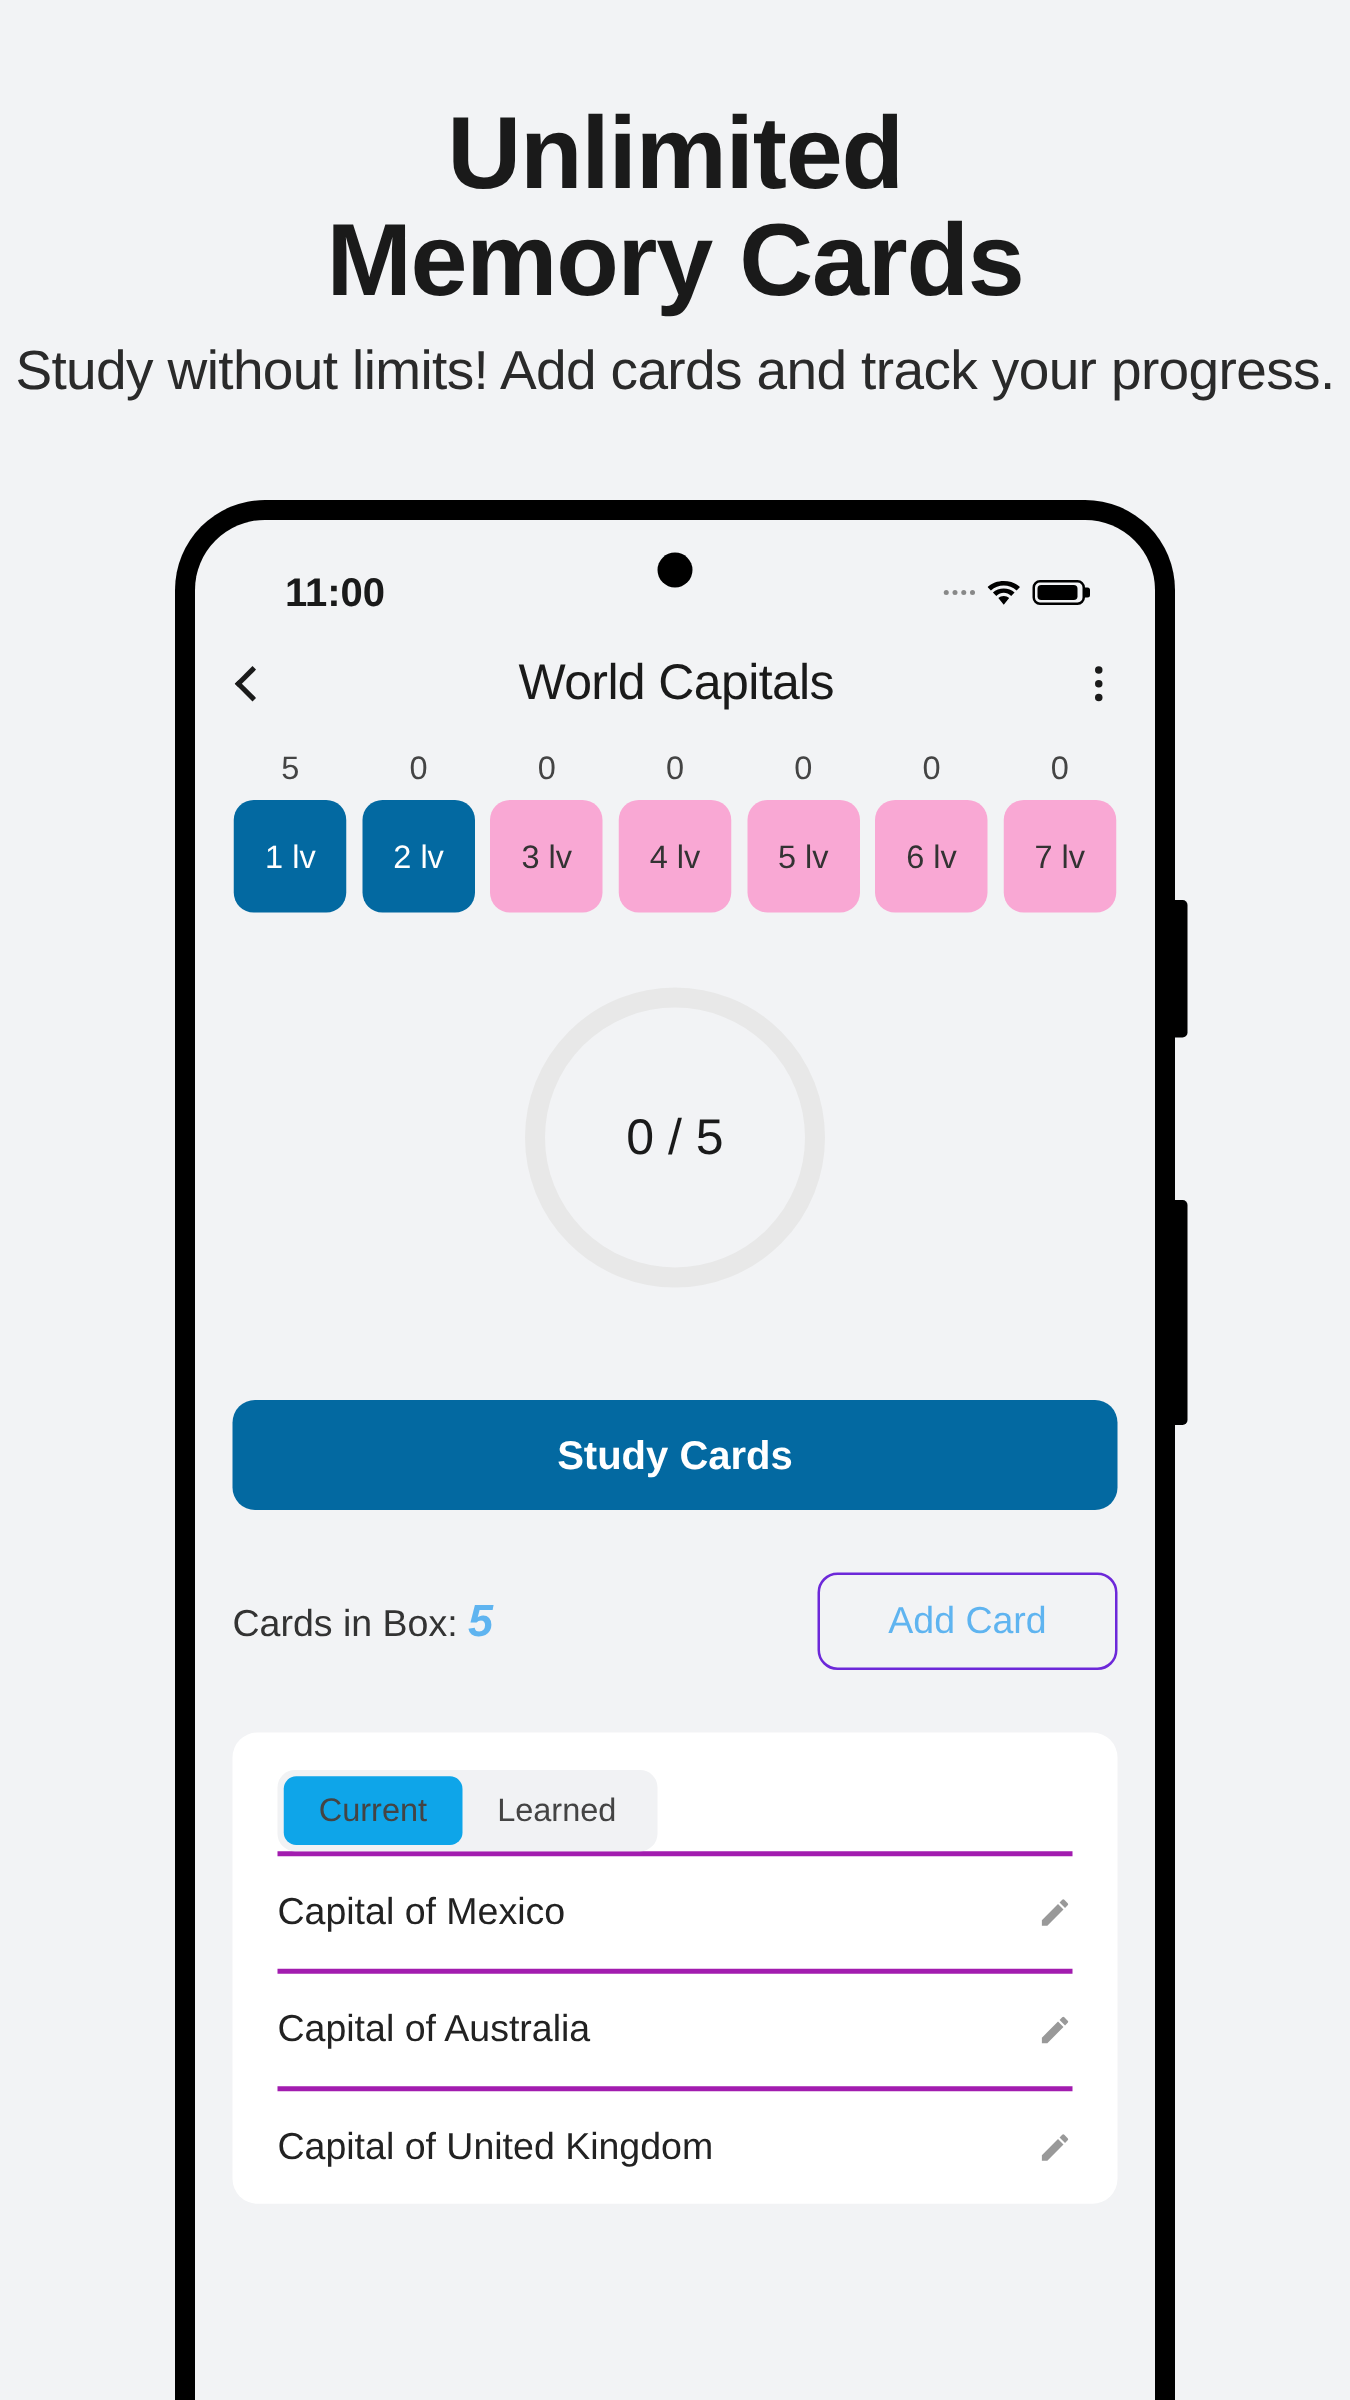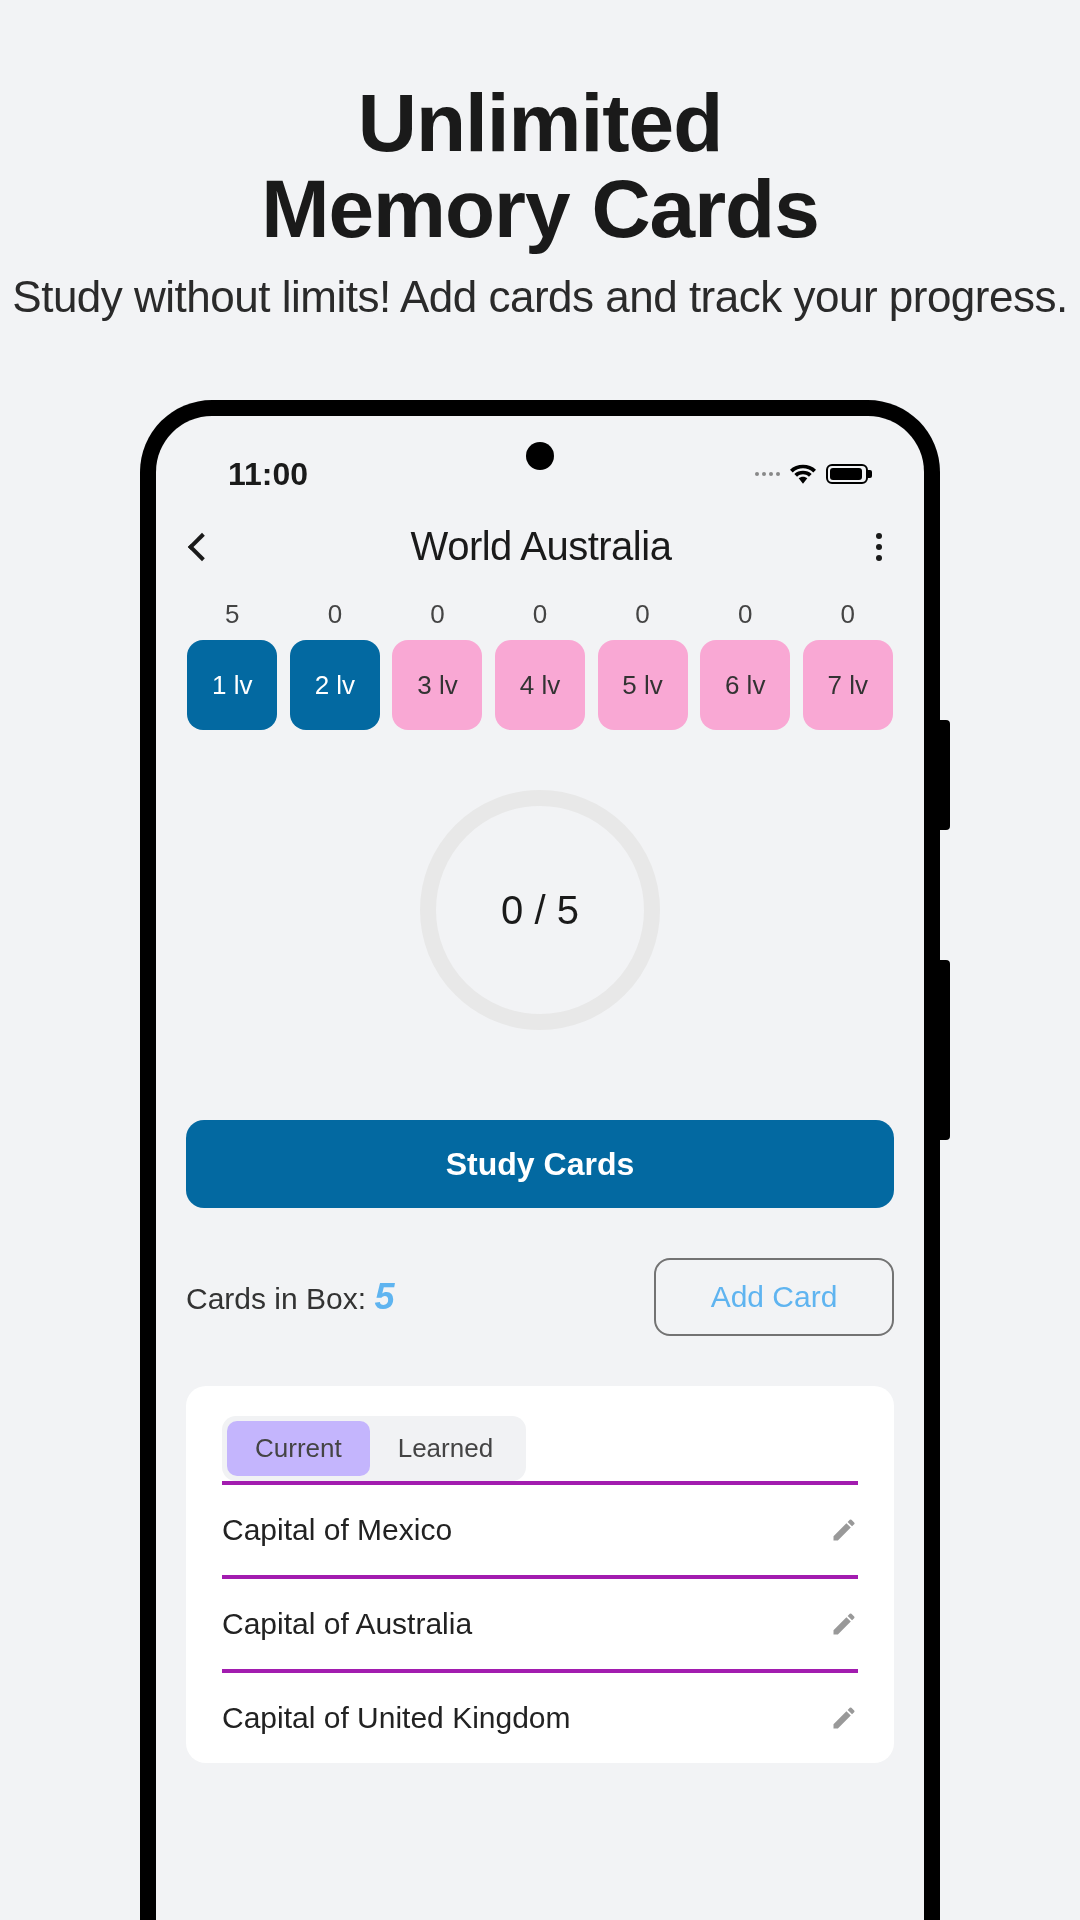--- a/index.html
+++ b/index.html
@@ -154,21 +154,21 @@
   display: flex;
   align-items: center;
   justify-content: space-between;
   padding: 50px 30px 0 30px;
 }
 .box-label { font-size: 30px; color: #333; }
 .box-count { font-size: 36px; font-weight: 700; font-style: italic; color: #5fb4f0; }
 .add-card-btn {
   width: 240px;
   height: 78px;
-  border: 2px solid #737373;
+  border: 2px solid #6d28d9;
   border-radius: 16px;
   display: flex;
   align-items: center;
   justify-content: center;
   color: #5fb4f0;
   font-size: 30px;
   font-weight: 500;
   cursor: pointer;
   background: #f2f3f5;
 }
@@ -184,21 +184,21 @@
   border-radius: 14px;
   padding: 5px;
 }
 .tab {
   padding: 12px 28px;
   font-size: 26px;
   color: #444;
   border-radius: 10px;
   cursor: pointer;
 }
-.tab.active { background: #c4b5fd; }
+.tab.active { background: #0ea5e9; }
 .card-row {
   display: flex;
   align-items: center;
   justify-content: space-between;
   padding: 28px 0;
   border-top: 4px solid #a21caf;
 }
 .card-row:first-of-type { margin-top: 24px; }
 .card-title { font-size: 30px; color: #222; }
 .pencil-icon { cursor: pointer; }
@@ -231,21 +231,21 @@
           <path d="M12 18 L8 13 C10 11 14 11 16 13 Z M4 9 C8 5 16 5 20 9 L17.5 11.5 C14 8.5 10 8.5 6.5 11.5 Z M0 5 C6 -1 18 -1 24 5 L21.5 7.5 C16 2.5 8 2.5 2.5 7.5 Z" fill="#000"></path>
         </svg>
         <div class="battery">
             <div class="battery-fill"></div>
           </div>
       </div>
     </div>
 
     <div class="app-header">
       <div class="back-chevron"></div>
-      <div class="header-title">World Australia</div>
+      <div class="header-title">World Capitals</div>
       <div class="more-dots">
         <div class="more-dot"></div>
           <div class="more-dot"></div>
           <div class="more-dot"></div>
       </div>
     </div>
 
     <div class="levels-row">
       <div class="level-col">
           <div class="level-count">5</div>

